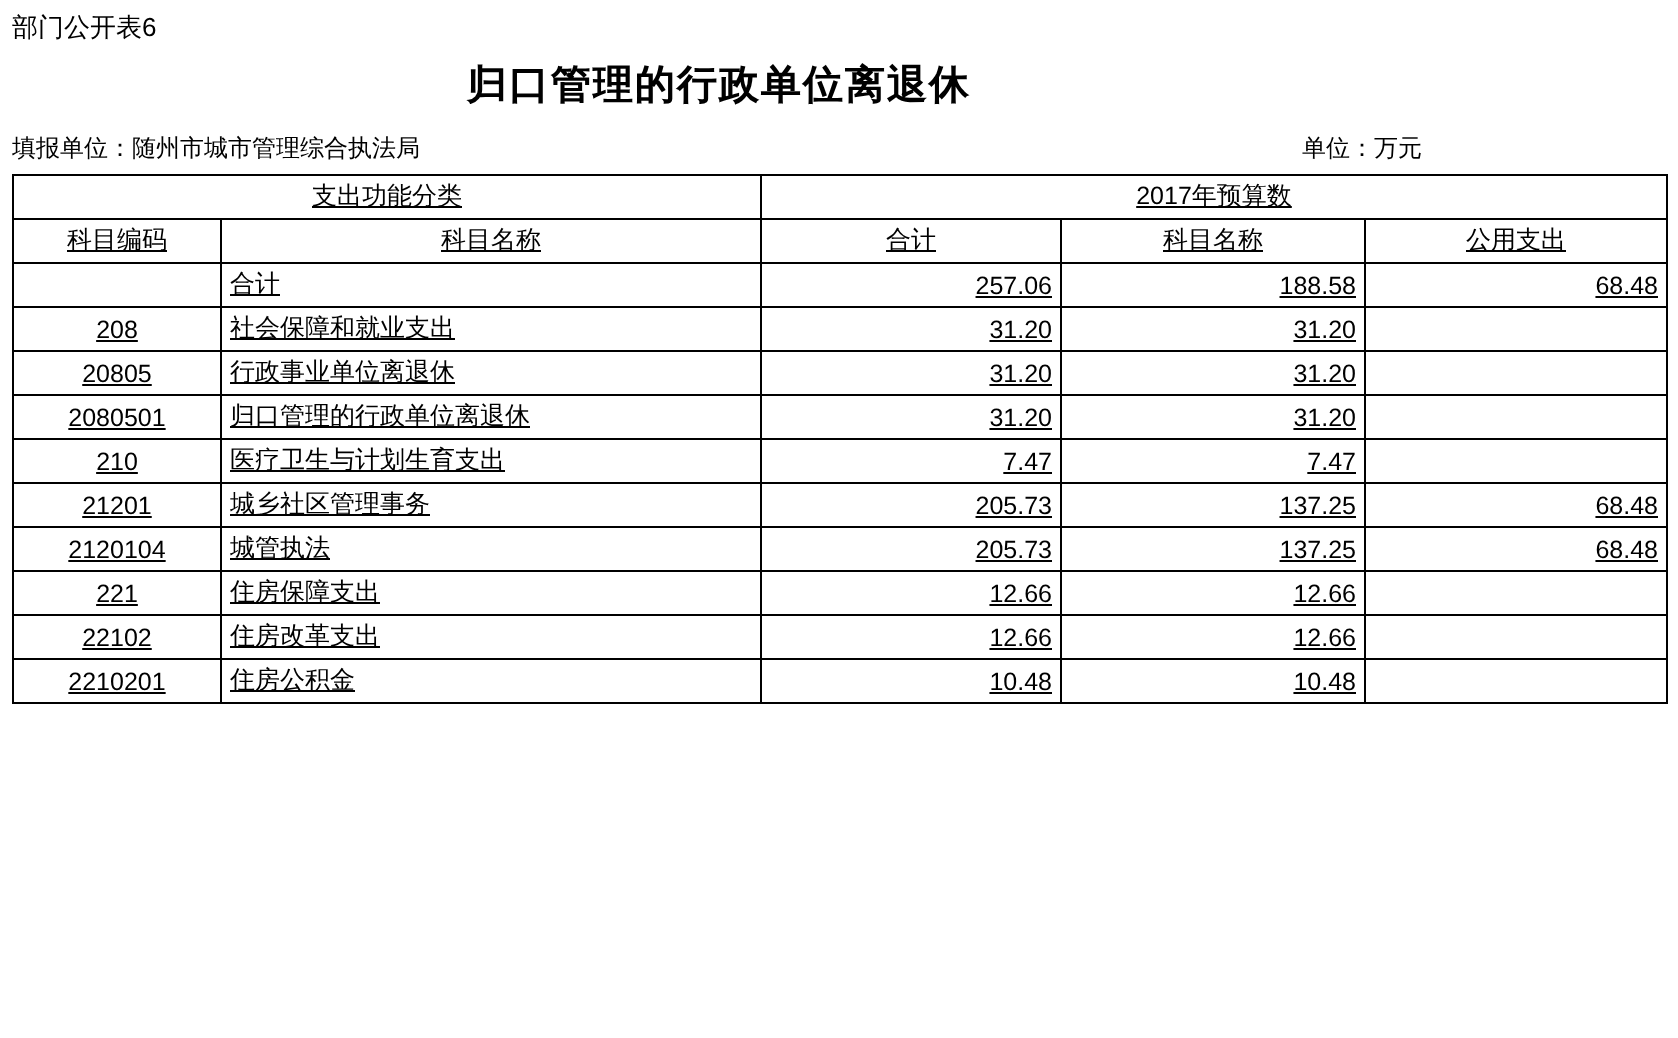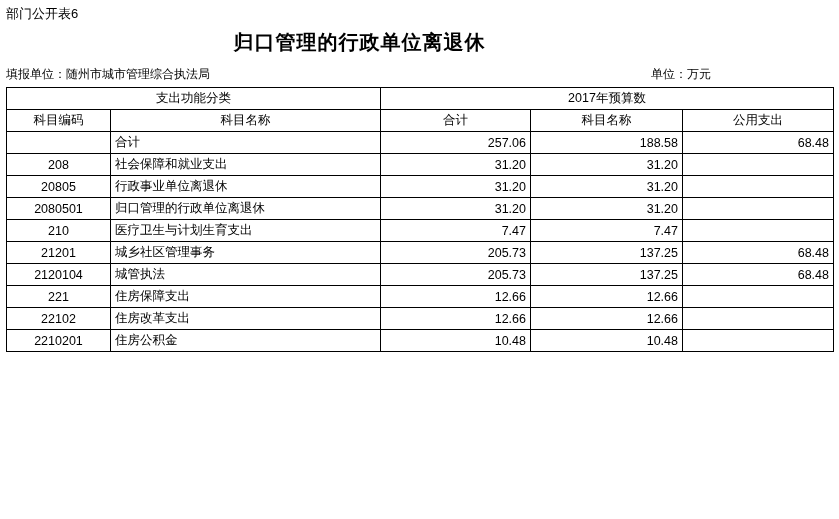--- a/index.html
+++ b/index.html
@@ -42,20 +42,21 @@
   }
   .meta-left { white-space: nowrap; }
   .meta-right { white-space: nowrap; }
 
   table.budget {
     border-collapse: collapse;
     width: 827px;
     margin-left: 6px;
     table-layout: fixed;
     font-size: 12.5px;
+    text-decoration: underline;
   }
   table.budget th,
   table.budget td {
     border: 1px solid #000000;
     height: 22px;
     padding: 0 4px;
     box-sizing: border-box;
     vertical-align: middle;
     font-weight: normal;
   }

